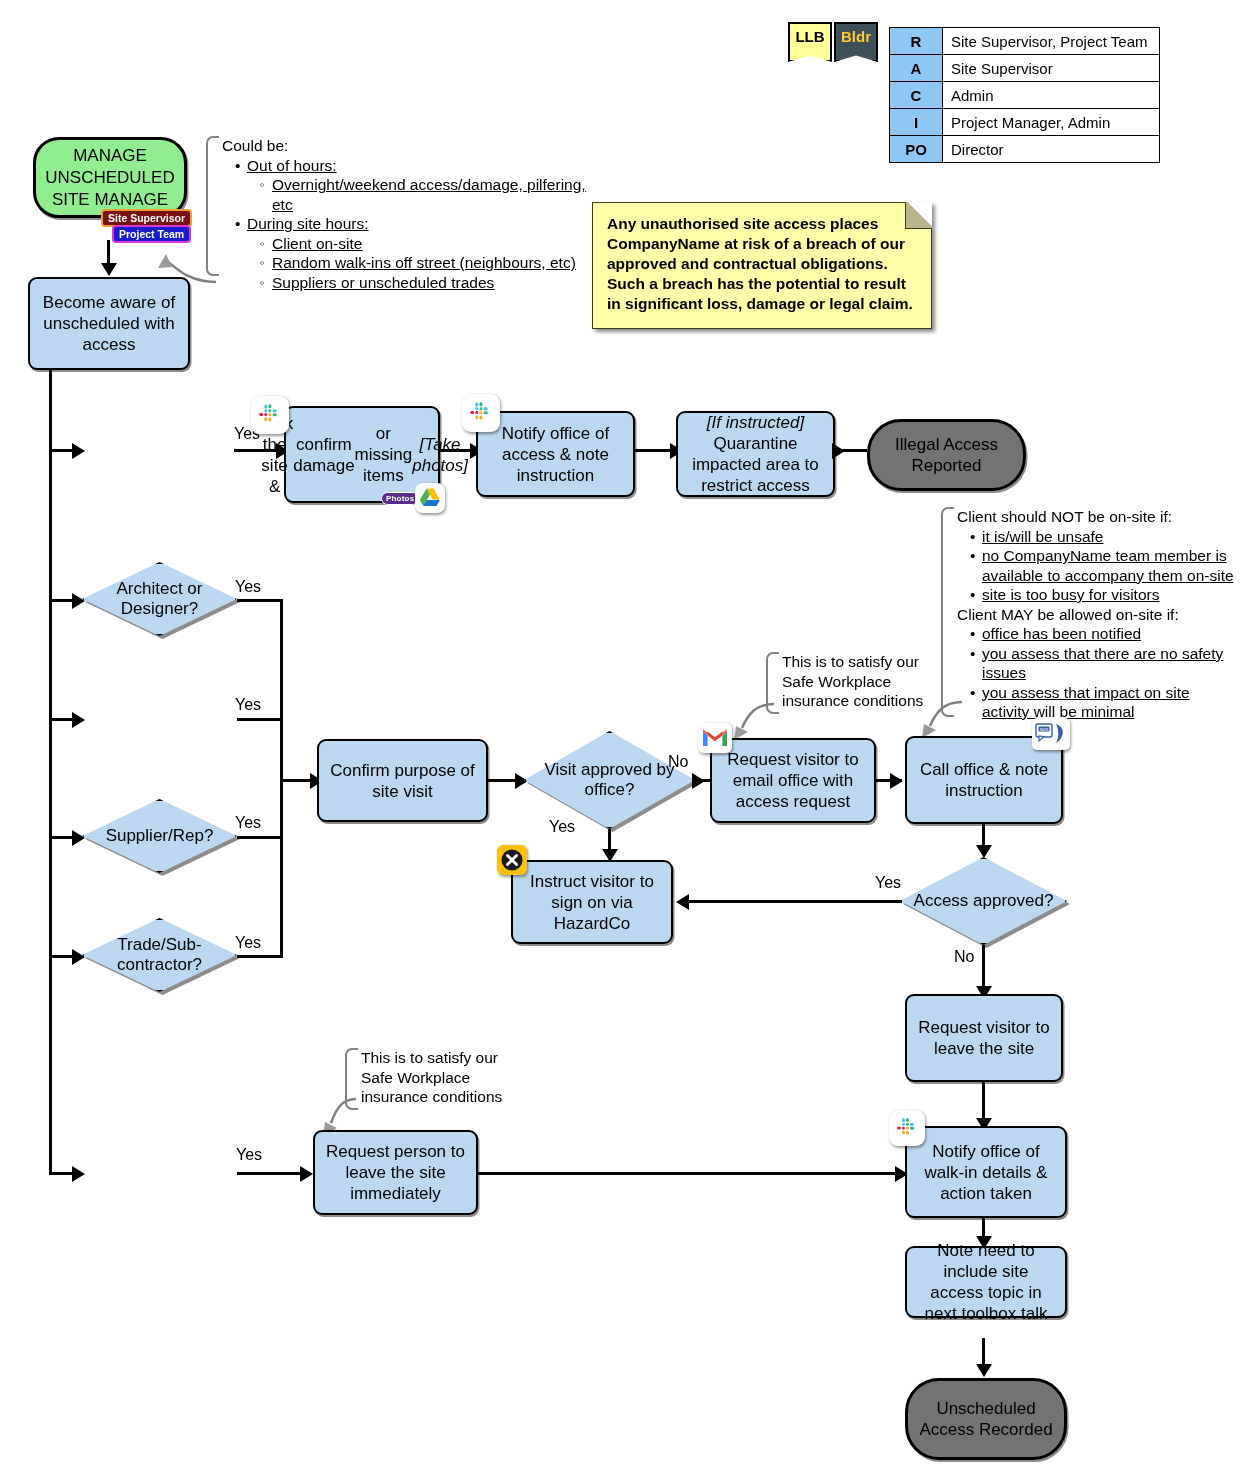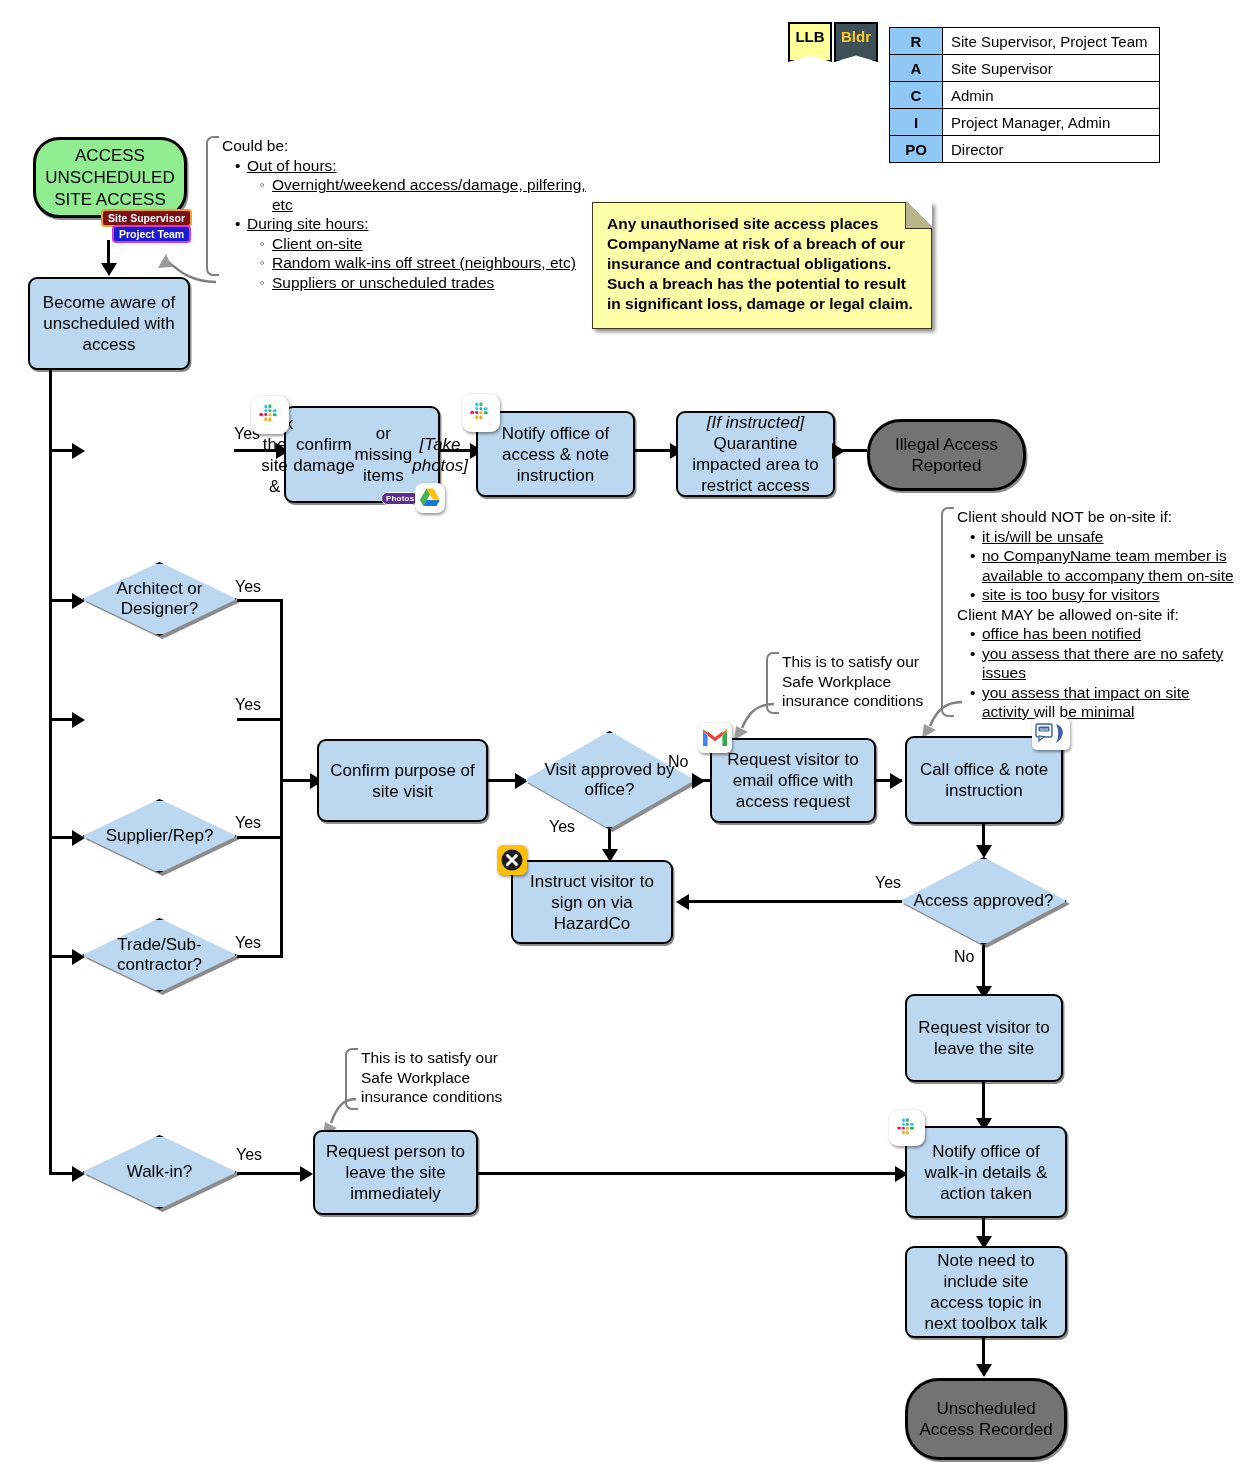--- a/index.html
+++ b/index.html
@@ -103,21 +103,21 @@
         <td class="v">Project Manager, Admin</td>
         </tr>
       <tr>
         <td class="k">PO</td>
         <td class="v">Director</td>
         </tr>
     </tbody>
   </table>
 
   <div class="node start" style="left:33px;top:137px;width:154px;height:81px;padding:4px 8px;">
-    <span>ACCESS UNSCHEDULED SITE ACCESS</span>
+    <span>MANAGE UNSCHEDULED SITE MANAGE</span>
   </div>
   <div class="badge" style="left:101px;top:209px;background:#7a0f14;border:2px solid #f0a030;">
     <span>Site Supervisor</span>
   </div>
   <div class="badge" style="left:112px;top:225px;background:#1b1bd0;border:2px solid #d63ad6;">
     <span>Project Team</span>
   </div>
 
   <div class="callout" style="left:206px;top:136px;width:400px;height:140px;">
     <div class="bracket"></div>
@@ -142,21 +142,21 @@
     </div>
   </div>
 
   <svg class="calarrow" style="left:140px;top:250px;" width="80" height="40">
     <path d="M76,32 C50,32 38,20 26,10" stroke="#808080" stroke-width="2.5" fill="none"></path>
     <polygon points="26,4 18,18 32,17" fill="#9a9a9a"></polygon>
   </svg>
 
   <div class="sticky" style="left:592px;top:202px;width:340px;height:127px;">
     <div class="fold"></div>
-    <span>Any unauthorised site access places CompanyName at risk of a breach of our insurance and contractual obligations. Such a breach has the potential to result in significant loss, damage or legal claim.</span>
+    <span>Any unauthorised site access places CompanyName at risk of a breach of our approved and contractual obligations. Such a breach has the potential to result in significant loss, damage or legal claim.</span>
   </div>
 
   <div class="node proc" style="left:28px;top:277px;width:162px;height:93px;padding:4px 10px;">
     <span>Become aware of unscheduled with access</span>
   </div>
 
   <div class="ln v" style="left:107px;top:240px;height:24px;"></div>
   <div class="arw arw-d" style="left:101px;top:263px;"></div>
 
   <div class="ln v" style="left:49px;top:370px;height:804px;"></div>
@@ -403,27 +403,20 @@
 
   <div class="ln v" style="left:982px;top:945px;height:47px;"></div>
   <div class="arw arw-d" style="left:976px;top:986px;"></div>
 
   <div class="node proc" style="left:905px;top:994px;width:158px;height:88px;padding:4px 10px;">
     <span>Request visitor to leave the site</span>
   </div>
   <div class="ln v" style="left:982px;top:1082px;height:42px;"></div>
   <div class="arw arw-d" style="left:976px;top:1118px;"></div>
 
-  <div class="dec" style="left:82px;top:1135px;width:155px;height:74px;">
-    <div class="dshadow" style="left:3px;top:3px;width:155px;height:74px;"></div>
-    <div class="dshape"></div>
-    <div class="dlbl">
-        <span>Walk-in?</span>
-      </div>
-  </div>
   <div class="elbl" style="left:236px;top:1146px;">Yes</div>
   <div class="ln h" style="left:237px;top:1172px;width:72px;"></div>
   <div class="arw arw-r" style="left:300px;top:1166px;"></div>
 
   <div class="callout" style="left:345px;top:1048px;width:165px;height:62px;">
     <div class="bracket"></div>
     <div class="ctxt"><span>This is to satisfy our Safe Workplace insurance conditions</span></div>
   </div>
   <svg class="calarrow" style="left:312px;top:1095px;" width="55" height="44">
     <path d="M44,4 C30,4 24,14 19,28" stroke="#808080" stroke-width="2.5" fill="none"></path>
@@ -451,21 +444,21 @@
       <rect x="6.3" y="1.4" width="3.0" height="4.0" rx="1.5" fill="#36c5f0"></rect>
       <rect x="6.3" y="6.2" width="3.0" height="3.0" rx="1.4" fill="#36c5f0"></rect>
       <rect x="14.6" y="6.2" width="4.0" height="3.0" rx="1.5" fill="#36c5f0"></rect>
       <rect x="14.6" y="10.3" width="4.2" height="3.0" rx="1.5" fill="#2eb67d"></rect>
     </svg>
   </div>
 
   <div class="ln v" style="left:982px;top:1218px;height:24px;"></div>
   <div class="arw arw-d" style="left:976px;top:1236px;"></div>
 
-  <div class="node proc" style="left:905px;top:1246px;width:162px;height:92px;padding:20px 10px;">
+  <div class="node proc" style="left:905px;top:1246px;width:162px;height:72px;padding:20px 10px;">
     <span>Note need to include site access topic in next toolbox talk</span>
   </div>
   <div class="ln v" style="left:982px;top:1338px;height:32px;"></div>
   <div class="arw arw-d" style="left:976px;top:1364px;"></div>
 
   <div class="node term" style="left:905px;top:1378px;width:162px;height:82px;padding:4px 10px;">
     <span>Unscheduled Access Recorded</span>
   </div>
 
 </div>

